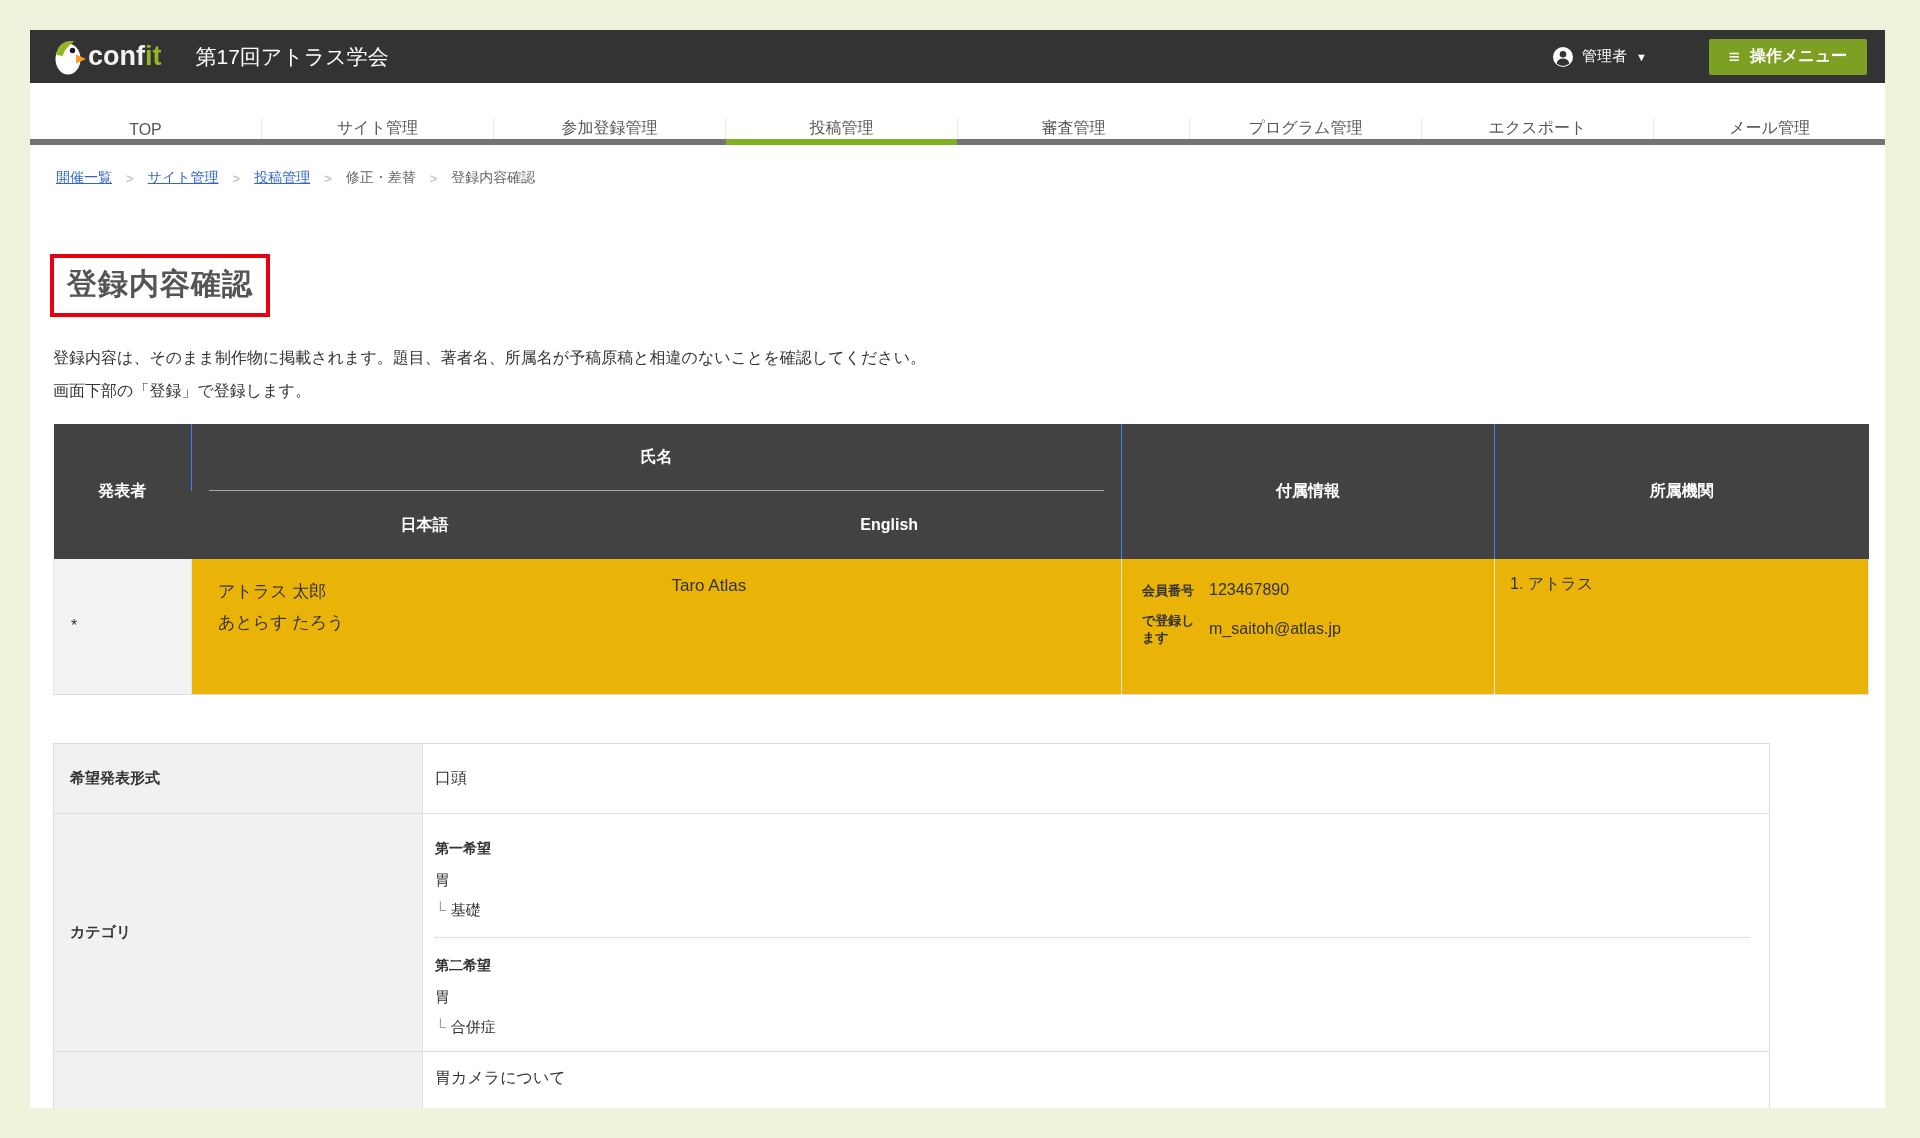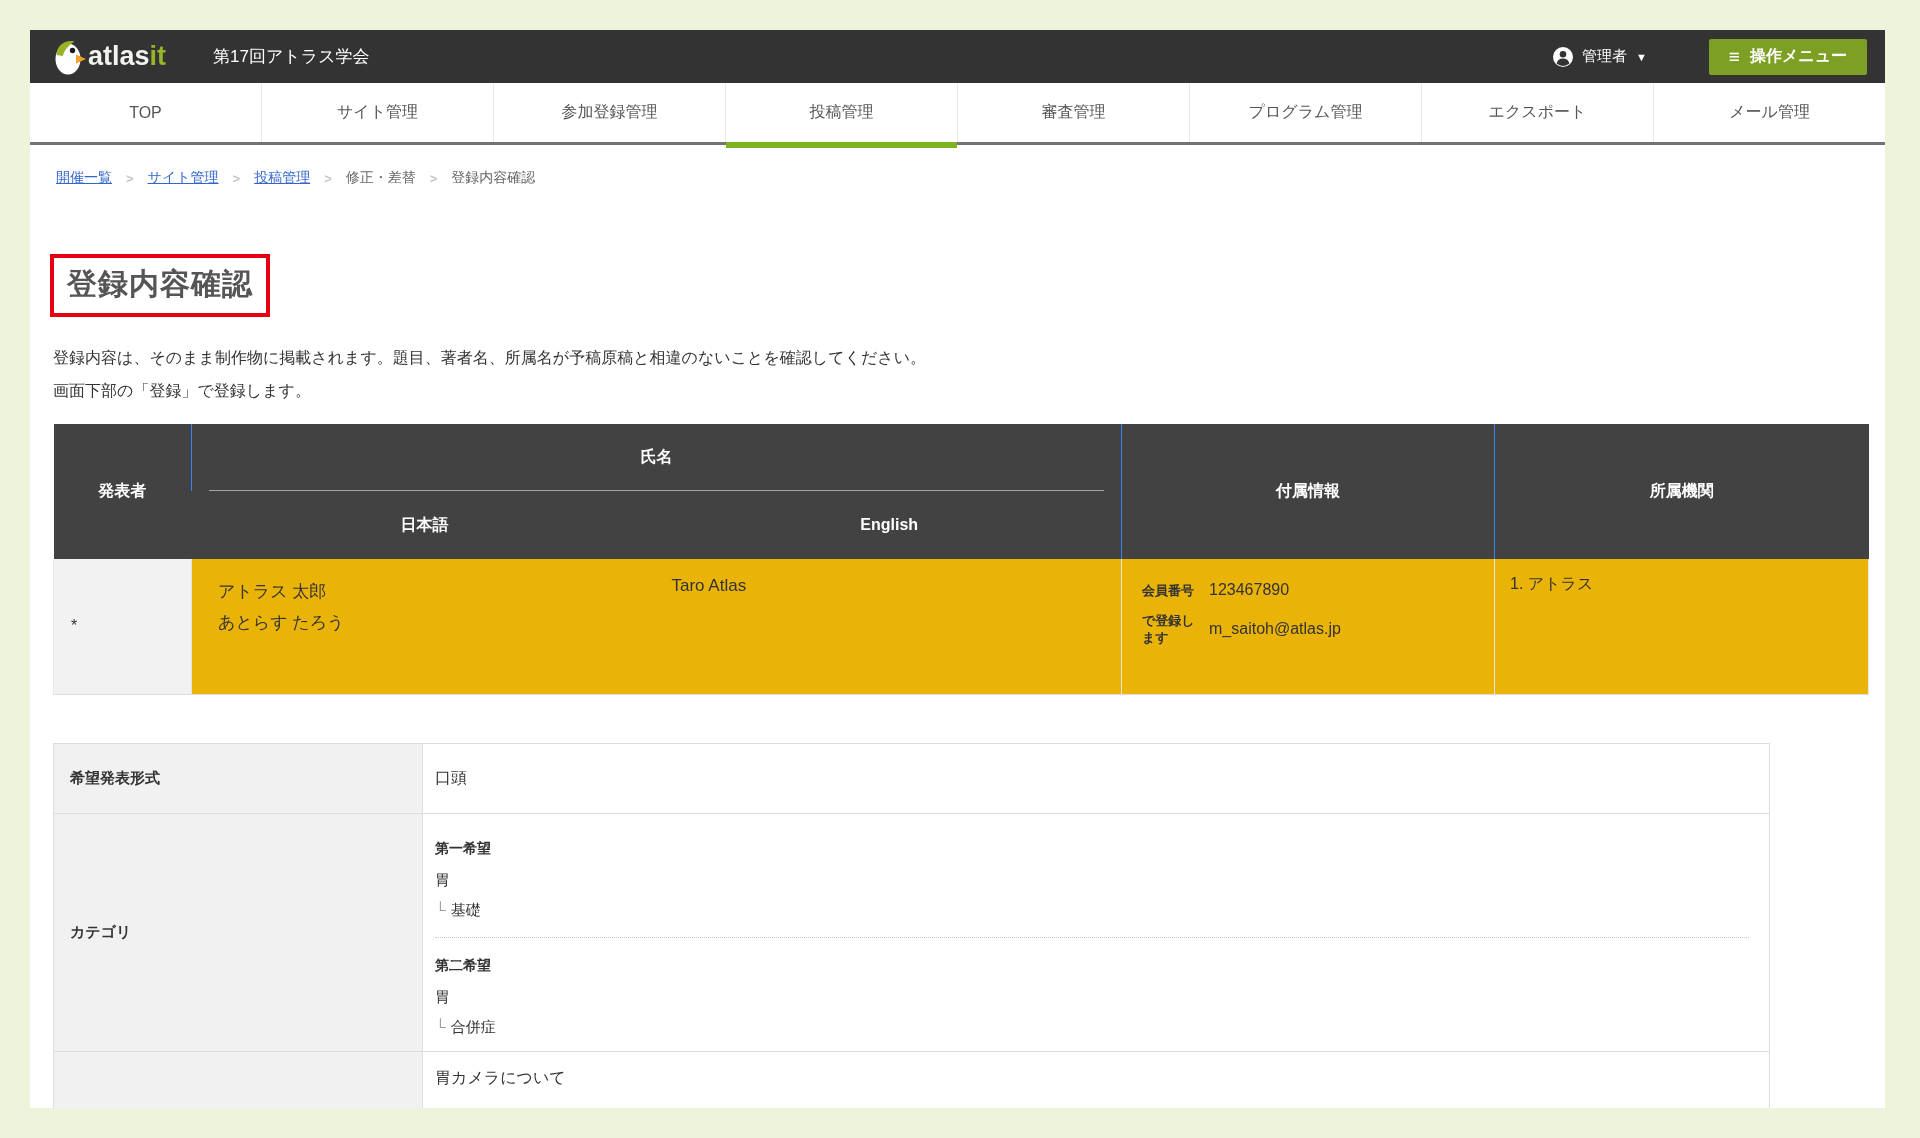--- a/index.html
+++ b/index.html
@@ -21,38 +21,39 @@
   .topbar {
     height:53px; background:#333333;
     display:flex; align-items:center;
     padding:0 18px 0 24px;
   }
   .logo { display:flex; align-items:center; }
   .bird { display:inline-block; width:32px; height:38px; margin-right:2px; }
   .brand { font-size:27px; font-weight:bold; letter-spacing:0px; line-height:1; }
   .brand .conf { color:#f2f2ee; }
   .brand .it   { color:#97b428; }
-  .site-title { color:#ffffff; font-size:17px; margin-left:47px; }
+  .site-title { color:#ffffff; font-size:21px; margin-left:34px; }
   .spacer { flex:1; }
   .user { display:flex; align-items:center; color:#ffffff; font-size:15px; margin-right:62px; }
   .user-icon { display:inline-flex; margin-right:8px; }
   .caret { font-size:11px; margin-left:9px; color:#ffffff; }
   .menu-btn {
     display:flex; align-items:center; gap:10px;
     background:#7d9f24; color:#ffffff;
     border:none; border-radius:2px;
     height:36px; padding:0 20px;
     font-family:inherit; font-size:16px; font-weight:bold;
   }
   .menu-icon { font-size:19px; line-height:1; }
 
   
   .tabs {
     display:flex; height:62px; background:#ffffff;
-    border-bottom:3px solid #737373;
+    border-bottom:6px solid #737373;
+    align-items:flex-end;
   }
   .tab {
     flex:1; position:relative;
     display:flex; align-items:center; justify-content:center;
     font-size:16px; color:#555555;
     border-left:1px solid #e9e9e9;
   }
   .tab:first-child { border-left:none; }
   .tab.active::after {
     content:""; position:absolute; left:0; right:0; bottom:-6px;
@@ -141,21 +142,21 @@
   <header class="topbar" data-interactable="false">
     <div class="logo" data-interactable="true">
       <span class="bird" data-interactable="false">
         <svg width="32" height="38" viewBox="0 0 32 38">
           <ellipse cx="14" cy="21" rx="12.5" ry="15.5" fill="#ffffff"></ellipse>
           <path d="M2.5 17 C3 7 11 1.5 20.5 3.5 C15 7 10.5 11.5 8.8 18 Z" fill="#97b428"></path>
           <circle cx="18.5" cy="12.5" r="2.7" fill="#1a1a1a"></circle>
           <path d="M22 16.5 L32 21 L22 25.5 Z" fill="#f5a02d"></path>
         </svg>
       </span>
-      <span class="brand" data-interactable="false"><span class="conf">atlas</span><span class="it">it</span></span>
+      <span class="brand" data-interactable="false"><span class="conf">conf</span><span class="it">it</span></span>
     </div>
     <div class="site-title" data-interactable="false">第17回アトラス学会</div>
     <div class="spacer" data-interactable="false"></div>
     <div class="user" data-interactable="true">
       <span class="user-icon" data-interactable="false">
         <svg width="22" height="22" viewBox="0 0 22 22">
           <circle cx="11" cy="11" r="10" fill="#ffffff"></circle>
           <circle cx="11" cy="8.3" r="3.3" fill="#333333"></circle>
           <path d="M4.6 17.6 a6.6 6.6 0 0 1 12.8 0 a10 10 0 0 1 -12.8 0 z" fill="#333333"></path>
         </svg>

